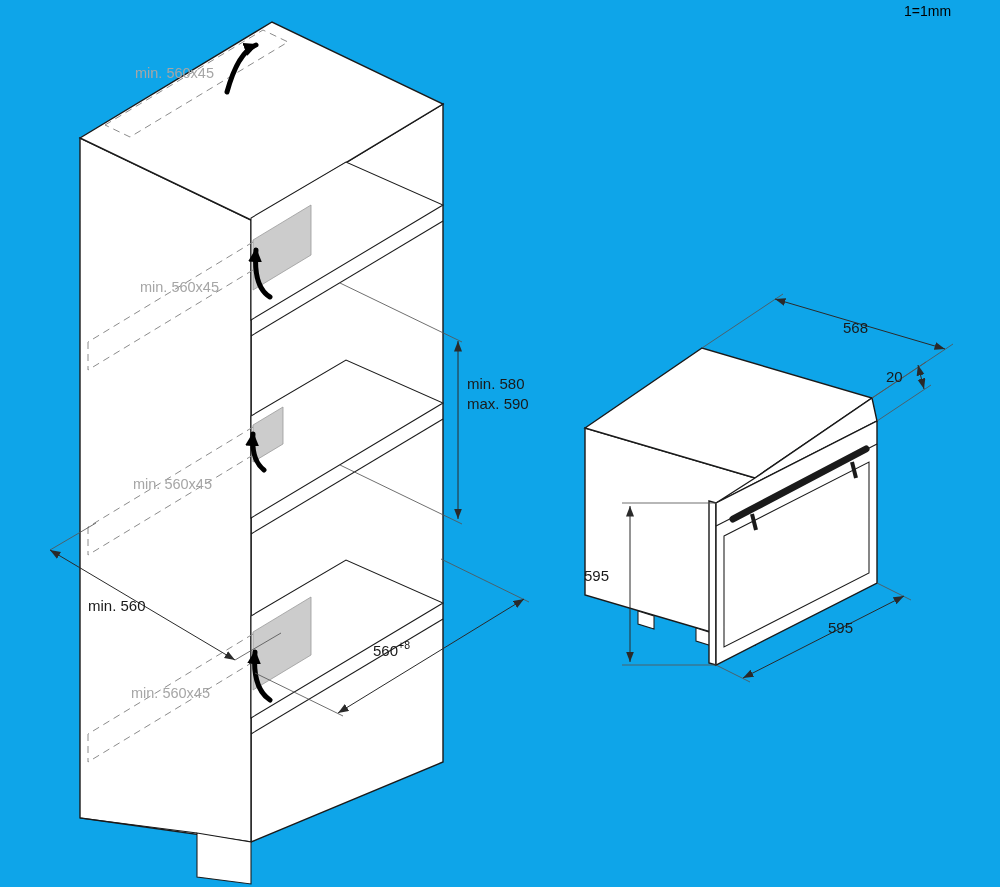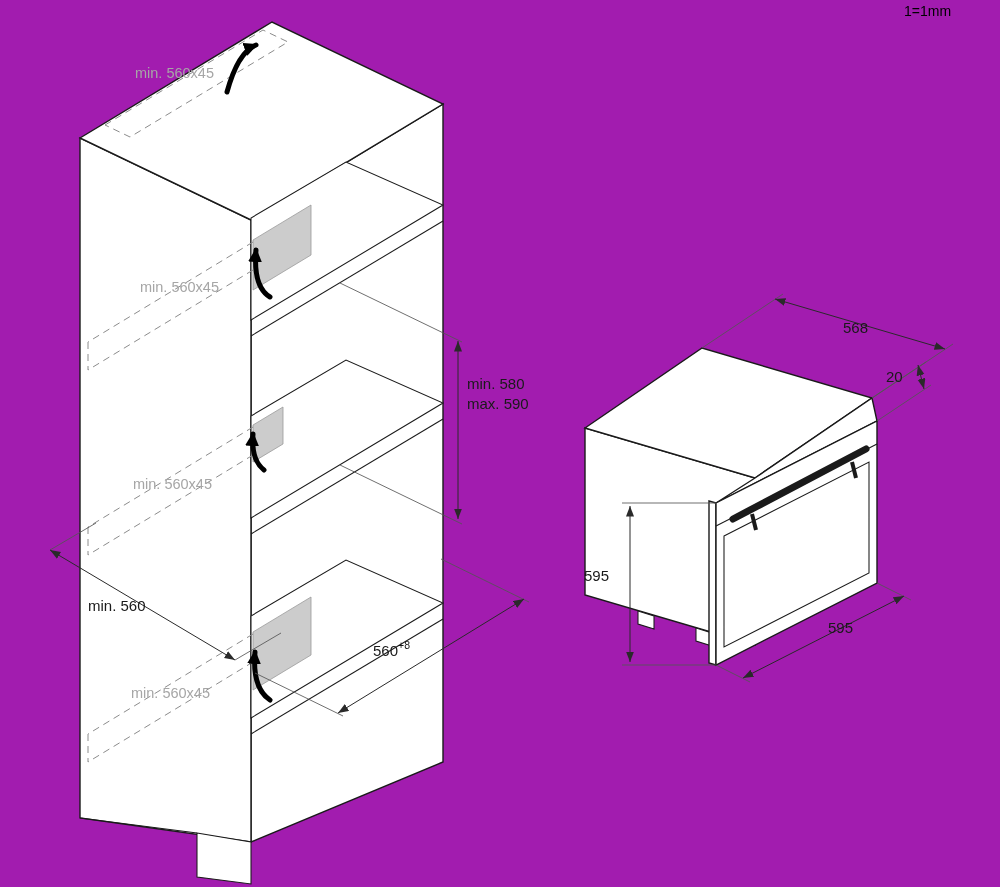--- a/index.html
+++ b/index.html
@@ -1,16 +1,16 @@
 <!DOCTYPE html>
 <html><head>
 <meta charset="utf-8">
 <style>
   html,body{margin:0;padding:0;background:#ffffff;}
-  #stage{position:relative;width:1000px;height:887px;background:#a21caf;overflow:hidden;}
+  #stage{position:relative;width:1000px;height:887px;background:#0ea5e9;overflow:hidden;}
   svg{display:block;}
   text{font-family:"Liberation Sans",sans-serif;}
   .lbl{fill:#1a1a1a;font-size:15px;}
   .lblgray{fill:#a6a6a6;font-size:14.5px;}
   .scale{fill:#000;font-size:14px;}
   .sup{font-size:10.5px;}
   .lnf{fill:#ffffff;stroke:#1a1a1a;stroke-width:1.4;}
   .thinf{fill:#ffffff;stroke:#1a1a1a;stroke-width:1.05;}
   .thin{fill:none;stroke:#1a1a1a;stroke-width:1.05;}
   .dash{fill:none;stroke:#8c8c8c;stroke-width:1;stroke-dasharray:7 5;}

